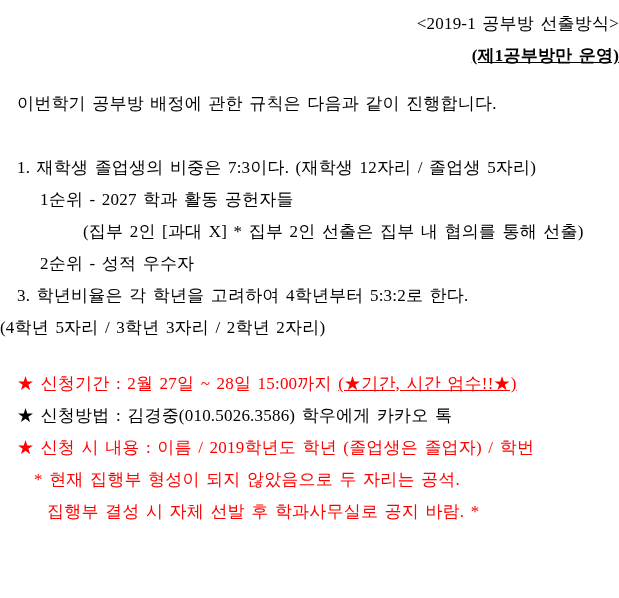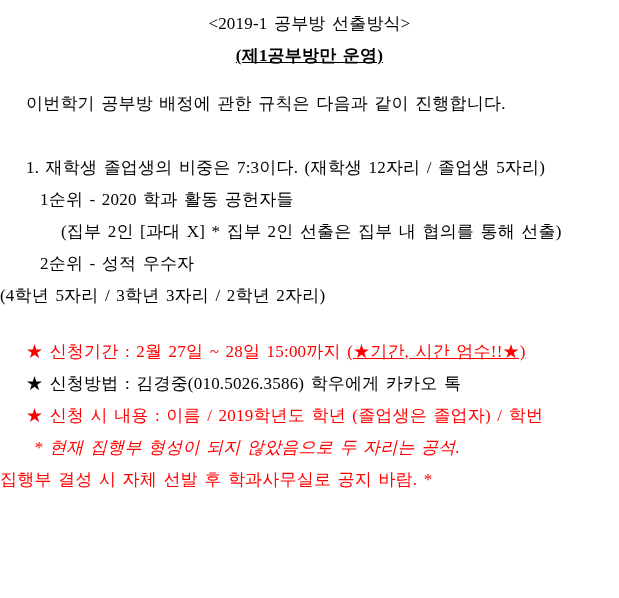--- a/index.html
+++ b/index.html
@@ -17,35 +17,35 @@
     color: #000000;
     overflow: hidden;
   }
   .line {
     line-height: 32px;
     height: 32px;
     white-space: nowrap;
     word-spacing: 2px;
     letter-spacing: 0.2px;
   }
-  .center { text-align: center; }
+  .center { text-align: right; }
   .bold { font-weight: bold; }
   .underline { text-decoration: underline; }
   .red { color: var(--red, #FF0000); }
 
   .sp16 { height: 16px; }
   .sp32 { height: 32px; }
   .sp24 { height: 24px; }
 
-  .ind0 { padding-left: 26px; }
+  .ind0 { padding-left: 17px; }
   .ind-sub { padding-left: 40px; }
-  .ind-sub2 { padding-left: 61px; }
+  .ind-sub2 { padding-left: 83px; }
   .ind-half { }
-  .ind-note { padding-left: 34px; font-style: italic; }
-  .ind-note2 { }
+  .ind-note { padding-left: 34px; }
+  .ind-note2 { padding-left: 47px; }
 
   .pad-top { padding-top: 8px; }
 </style>
 </head>
 <body>
 
 <div class="page">
 
   <div class="line center pad-top">&lt;2019-1 공부방 선출방식&gt;</div>
 
@@ -53,26 +53,27 @@
 
   <div class="sp16"></div>
 
   <div class="line ind0">이번학기 공부방 배정에 관한 규칙은 다음과 같이 진행합니다.</div>
 
   <div class="sp32"></div>
 
   <div class="line ind0">1. 재학생 졸업생의 비중은 7:3이다. (재학생 12자리 / 졸업생 5자리)</div>
 
 
-  <div class="line ind-sub">1순위 - 2020 학과 활동 공헌자들</div>
+  <div class="line ind-sub">1순위 - 2027 학과 활동 공헌자들</div>
 
   <div class="line ind-sub2">(집부 2인 [과대 X] * 집부 2인 선출은 집부 내 협의를 통해 선출)</div>
 
   <div class="line ind-sub">2순위 - 성적 우수자</div>
 
+  <div class="line ind0">3. 학년비율은 각 학년을 고려하여 4학년부터 5:3:2로 한다.</div>
 
   <div class="line ind-half">(4학년 5자리 / 3학년 3자리 / 2학년 2자리)</div>
 
 
   <div class="sp24"></div>
 
   <div class="line ind0 red"><span>★ 신청기간 : 2월 27일 ~ 28일 15:00까지 </span><span class="underline">(★기간, 시간 엄수!!★)</span></div>
 
   <div class="line ind0">★ 신청방법 : 김경중(010.5026.3586) 학우에게 카카오 톡</div>
 

